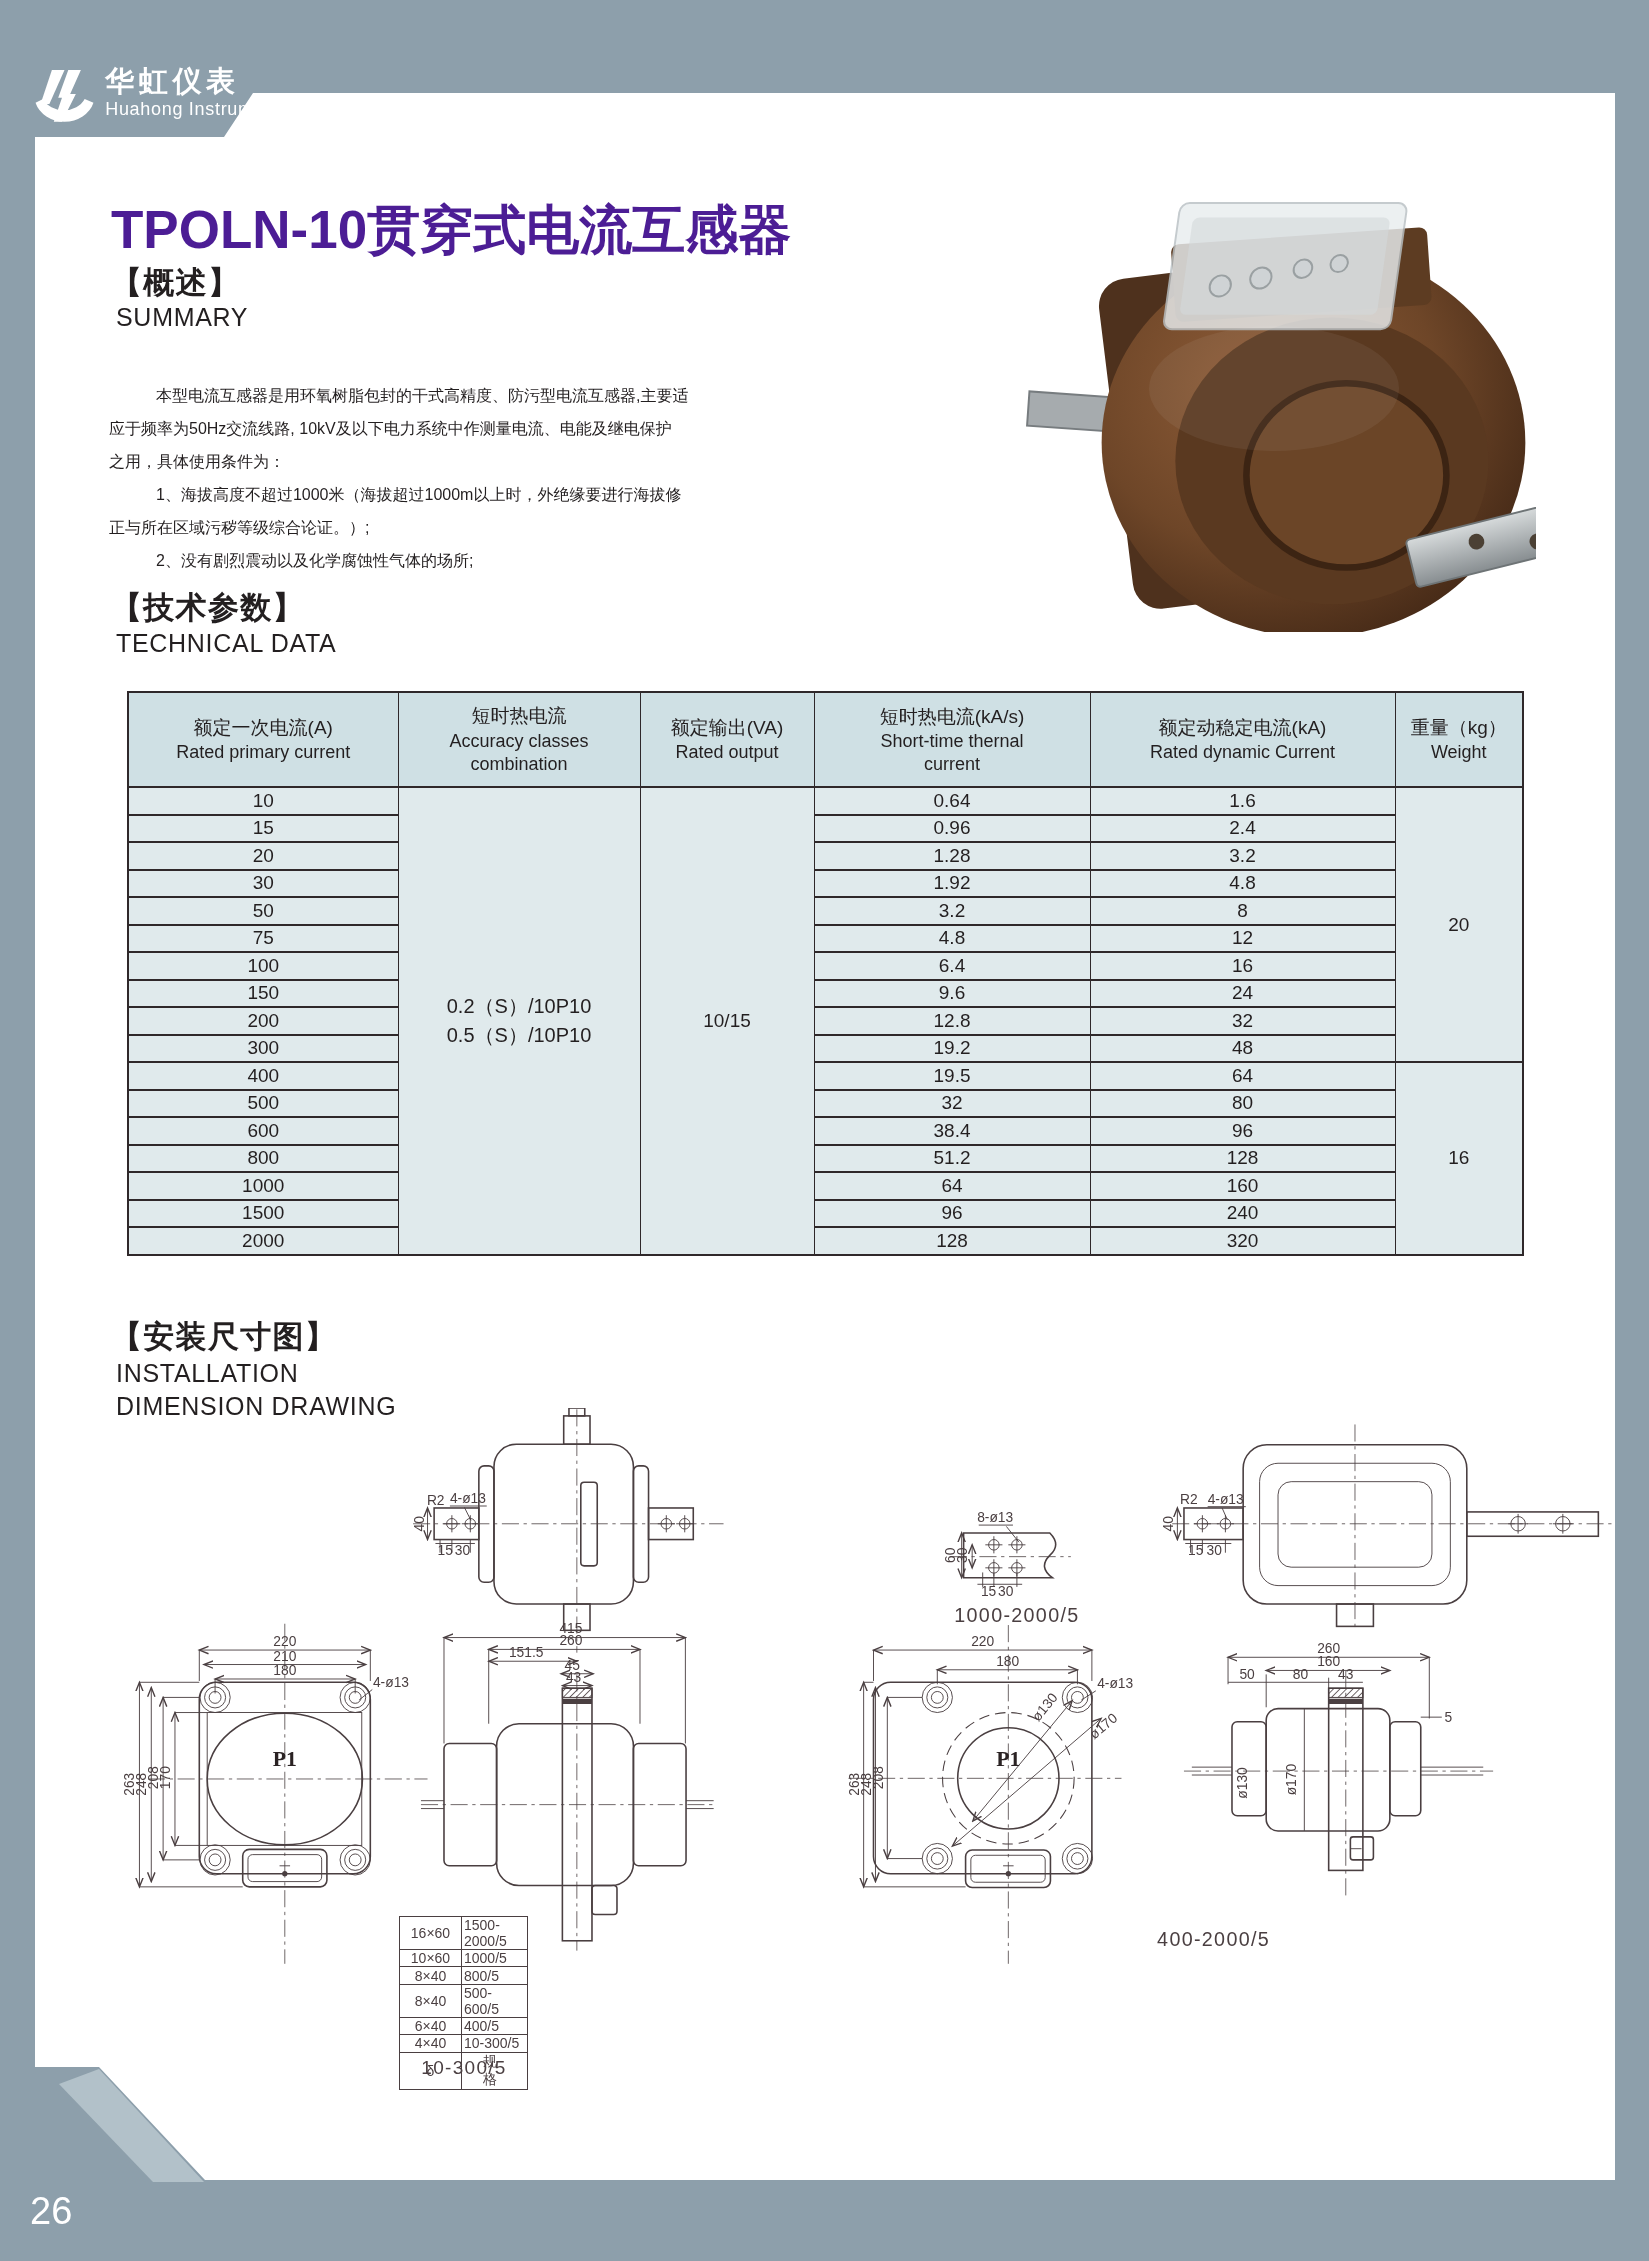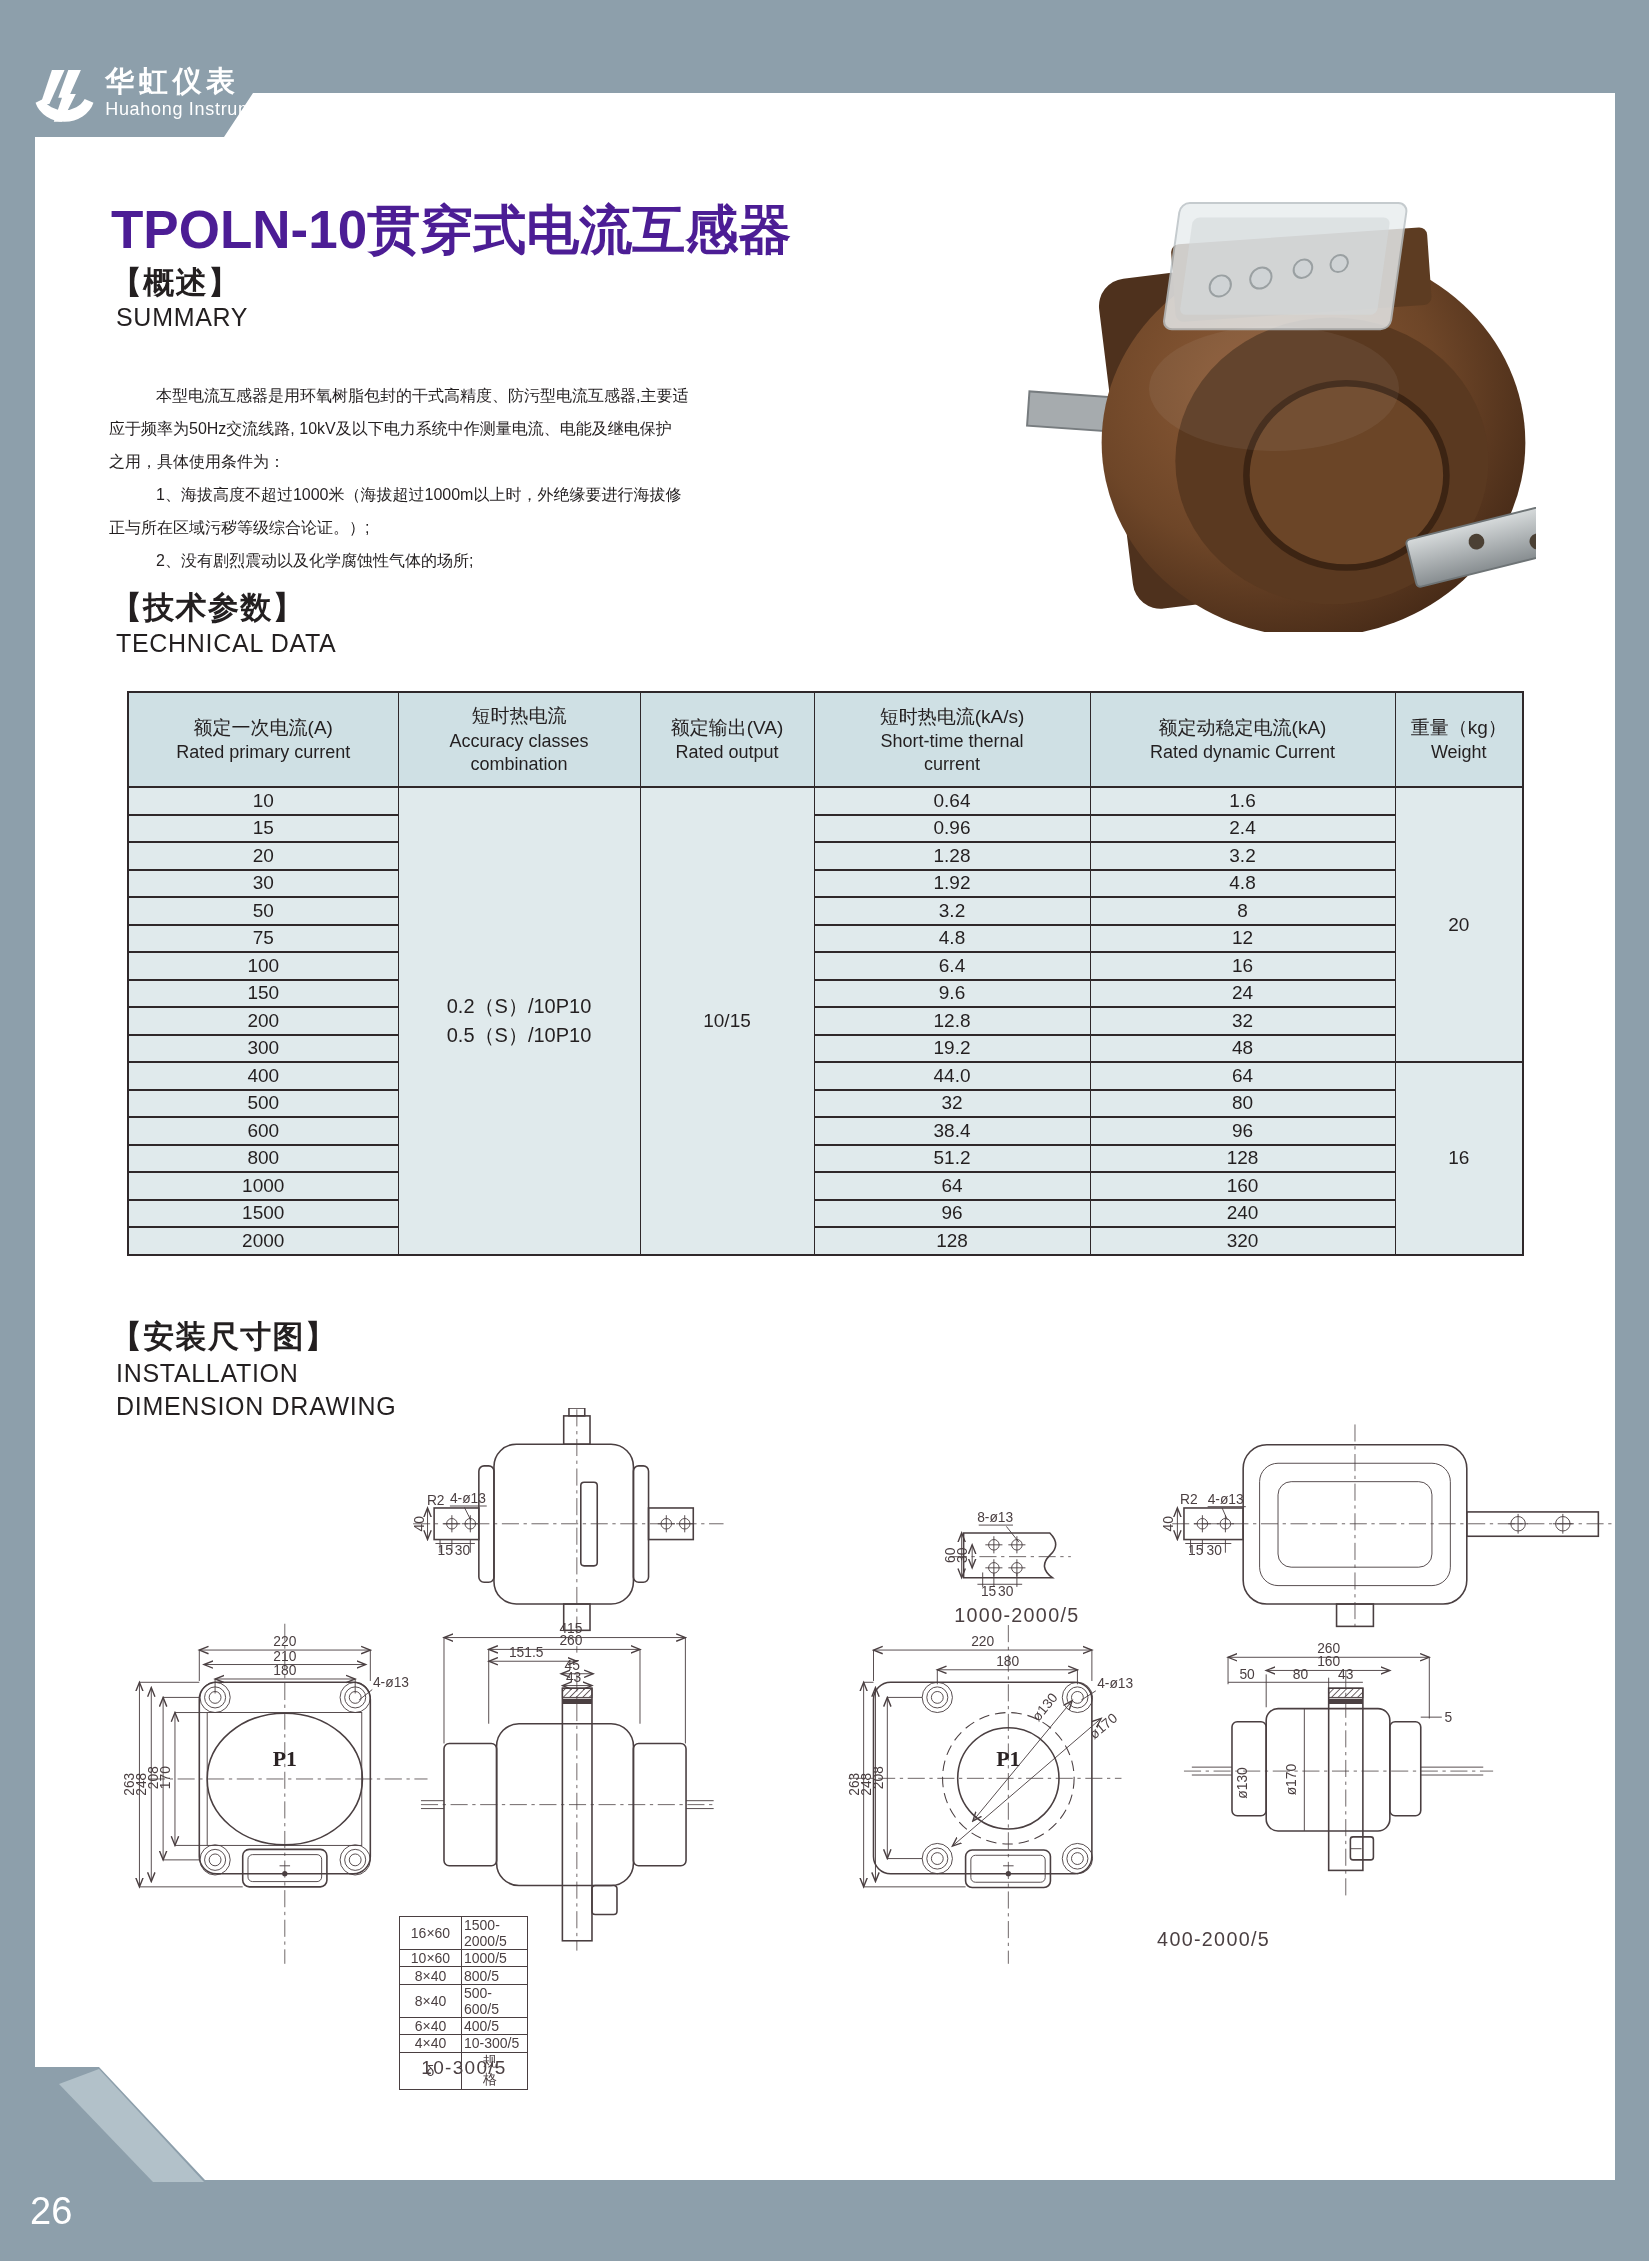--- a/index.html
+++ b/index.html
@@ -215,21 +215,21 @@
           <td>12.8</td>
           <td>32</td>
         </tr>
     <tr class="bodyr">
           <td>300</td>
           <td>19.2</td>
           <td>48</td>
         </tr>
     <tr class="bodyr">
       <td>400</td>
-          <td>44.0</td>
+          <td>19.5</td>
           <td>64</td>
       <td rowspan="7">16</td>
     </tr>
     <tr class="bodyr">
           <td>500</td>
           <td>32</td>
           <td>80</td>
         </tr>
     <tr class="bodyr">
           <td>600</td>

